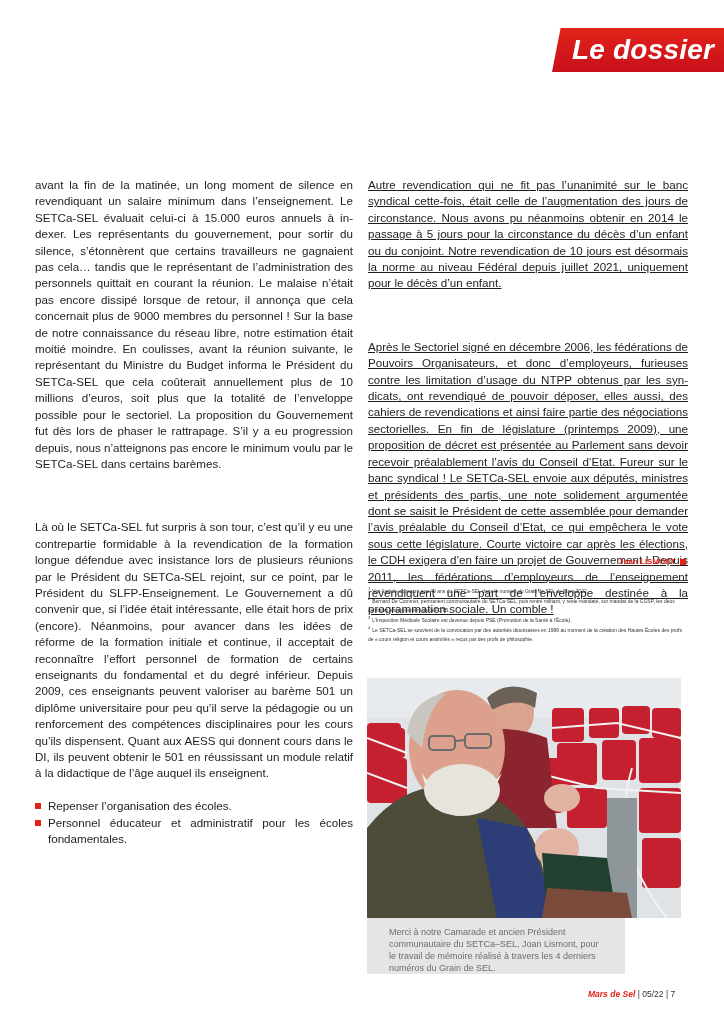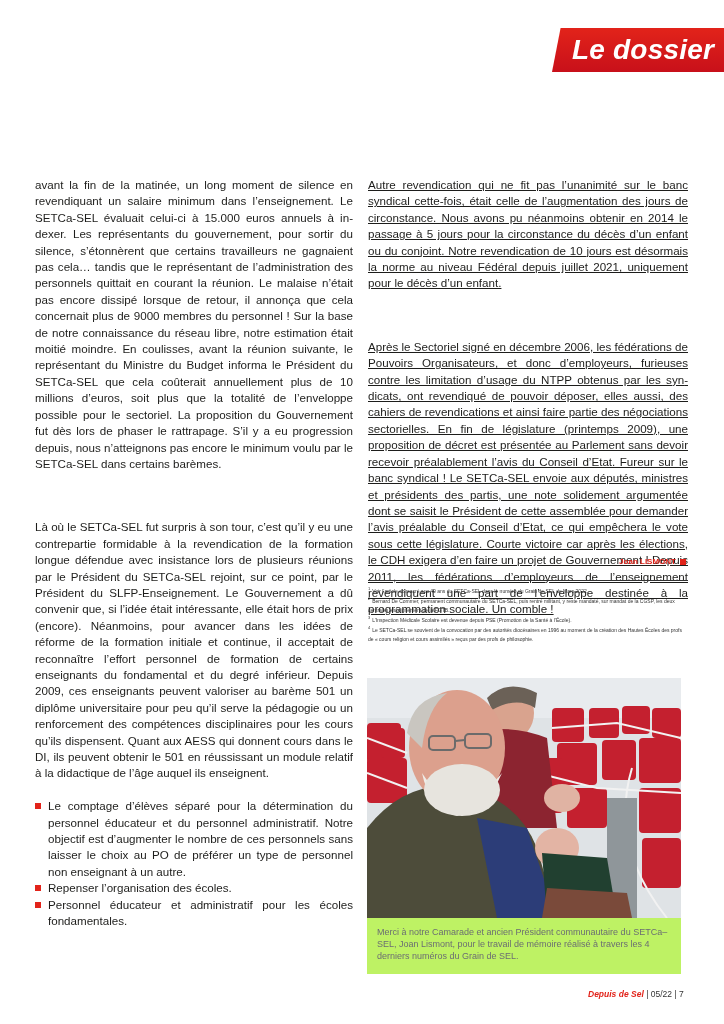--- a/index.html
+++ b/index.html
@@ -29,36 +29,35 @@
   .signature { position: absolute; left: 368px; top: 557px; width: 318px; text-align: right;
     font-size: 8px; font-weight: bold; color: #e2231a; }
   .signature .sq { display: inline-block; width: 6px; height: 6px; background: #e2231a; margin-left: 4px; vertical-align: middle; }
 
   .footnote-rule { position: absolute; left: 368px; top: 580px; width: 320px; height: 1px; background: #333; }
   .footnotes { position: absolute; left: 368px; top: 585px; width: 320px; font-size: 5px; line-height: 8.6px; color: #333; }
   .footnotes .fn sup { font-size: 4px; margin-right: 2px; }
 
   .photo { position: absolute; left: 367px; top: 678px; width: 314px; height: 240px; overflow: hidden; background: #e9ecef; }
   .photo svg { display: block; }
-  .caption { position: absolute; left: 367px; top: 918px; width: 314px; height: 56px; background: #bef264;
-    font-size: 9px; line-height: 12px; color: #6b6e72; padding: 8px 10px; }
+  .caption { position: absolute; left: 367px; top: 918px; width: 258px; height: 56px; background: #e5e5e5;
+    font-size: 9px; line-height: 12px; color: #6b6e72; padding: 8px 22px; }
 
   .footer { position: absolute; left: 588px; top: 989px; font-size: 8.5px; color: #333; }
   .footer .brand { color: #e2231a; font-weight: bold; font-style: italic; }
 </style>
 </head>
 <body>
 
 <div class="header-tab">Le dossier</div>
 
 <div class="col col-left">
   <p>avant la fin de la matinée, un long moment de silence en revendiquant un salaire minimum dans l’enseignement. Le SETCa-SEL évaluait celui-ci à 15.000 euros annuels à in­dexer. Les représentants du gouvernement, pour sortir du silence, s’étonnèrent que certains travailleurs ne gagnaient pas cela… tandis que le représentant de l’administration des personnels quittait en courant la réunion. Le malaise n’était pas encore dissipé lorsque de retour, il annonça que cela concernait plus de 9000 membres du personnel ! Sur la base de notre connaissance du réseau libre, notre estimation était moitié moindre. En coulisses, avant la ré­union suivante, le représentant du Ministre du Budget in­forma le Président du SETCa-SEL que cela coûterait annuel­lement plus de 10 millions d’euros, soit plus que la totalité de l’enveloppe possible pour le sectoriel. La proposition du Gouvernement fut dès lors de phaser le rattrapage. S’il y a eu progression depuis, nous n’atteignons pas encore le minimum voulu par le SETCa-SEL dans certains barèmes.</p>
   <p>Là où le SETCa-SEL fut surpris à son tour, c’est qu’il y eu une contrepartie formidable à la revendication de la formation longue défendue avec insistance lors de plusieurs réunions par le Président du SETCa-SEL rejoint, sur ce point, par le Président du SLFP-Enseignement. Le Gouvernement a dû convenir que, si l’idée était intéressante, elle était hors de prix (encore). Néanmoins, pour avancer dans les idées de réforme de la formation initiale et continue, il acceptait de reconnaître l’effort personnel de formation de certains enseignants du fondamental et du degré inférieur. Depuis 2009, ces enseignants peuvent valoriser au barème 501 un diplôme universitaire pour peu qu’il serve la pédagogie ou un renforcement des compétences disciplinaires pour les cours qu’ils dispensent. Quant aux AESS qui donnent cours dans le DI, ils peuvent obtenir le 501 en réussissant un mo­dule relatif à la didactique de l’âge auquel ils enseignent.</p>
   <ul class="bullets">
-    <li>Le comptage d’élèves séparé pour la détermination du personnel éducateur et du personnel administratif. Notre objectif est d’augmenter le nombre de ces person­nels sans laisser le choix au PO de préférer un type de personnel non enseignant à un autre.</li>
     <li>Repenser l’organisation des écoles.</li>
     <li>Personnel éducateur et administratif pour les écoles fondamentales.</li>
   </ul>
 </div>
 
 <div class="col col-right">
   <p>Autre revendication qui ne fit pas l’unanimité sur le banc syndical cette-fois, était celle de l’augmentation des jours de circonstance. Nous avons pu néanmoins obtenir en 2014 le passage à 5 jours pour la circonstance du décès d’un enfant ou du conjoint. Notre revendication de 10 jours est désormais la norme au niveau Fédéral depuis juil­let 2021, uniquement pour le décès d’un enfant.</p>
   <p>Après le Sectoriel signé en décembre 2006, les fédérations de Pouvoirs Organisateurs, et donc d’employeurs, furieuses contre les limitation d’usage du NTPP obtenus par les syn­dicats, ont revendiqué de pouvoir déposer, elles aussi, des cahiers de revendications et ainsi faire partie des négocia­tions sectorielles. En fin de législature (printemps 2009), une proposition de décret est présentée au Parlement sans devoir recevoir préalablement l’avis du Conseil d’Etat. Fureur sur le banc syndical ! Le SETCa-SEL envoie aux dé­putés, ministres et présidents des partis, une note solide­ment argumentée dont se saisit le Président de cette as­semblée pour demander l’avis préalable du Conseil d’Etat, ce qui empêchera le vote sous cette législature. Courte victoire car après les élections, le CDH exigera d’en faire un projet de Gouvernement ! Depuis 2011, les fédérations d’employeurs de l’enseignement revendiquent une part de l’enveloppe destinée à la programmation sociale. Un comble !</p>
 </div>
 
@@ -121,18 +120,18 @@
       <path d="M88 63 L98 62"></path>
     </g>
     <ellipse cx="190" cy="170" rx="22" ry="20" fill="#e3b4a4"></ellipse>
     <path d="M175 175 L240 180 L250 240 L180 240 Z" fill="#214030"></path>
     <path d="M180 210 L260 215 L265 240 L175 240 Z" fill="#7a4a3a"></path>
   </svg>
 </div>
 <div class="caption">Merci à notre Camarade et ancien Président communautaire du SETCa–SEL, Joan Lismont, pour le travail de mémoire réalisé à travers les 4 derniers numéros du Grain de SEL.</div>
 
 <div class="footer">
-  <span class="brand">Depuis de Sel</span>
+  <span class="brand">Mars de Sel</span>
   <span>|</span>
   <span>05/22</span>
   <span>|</span>
   <span>7</span>
 </div>
 
 </body></html>

